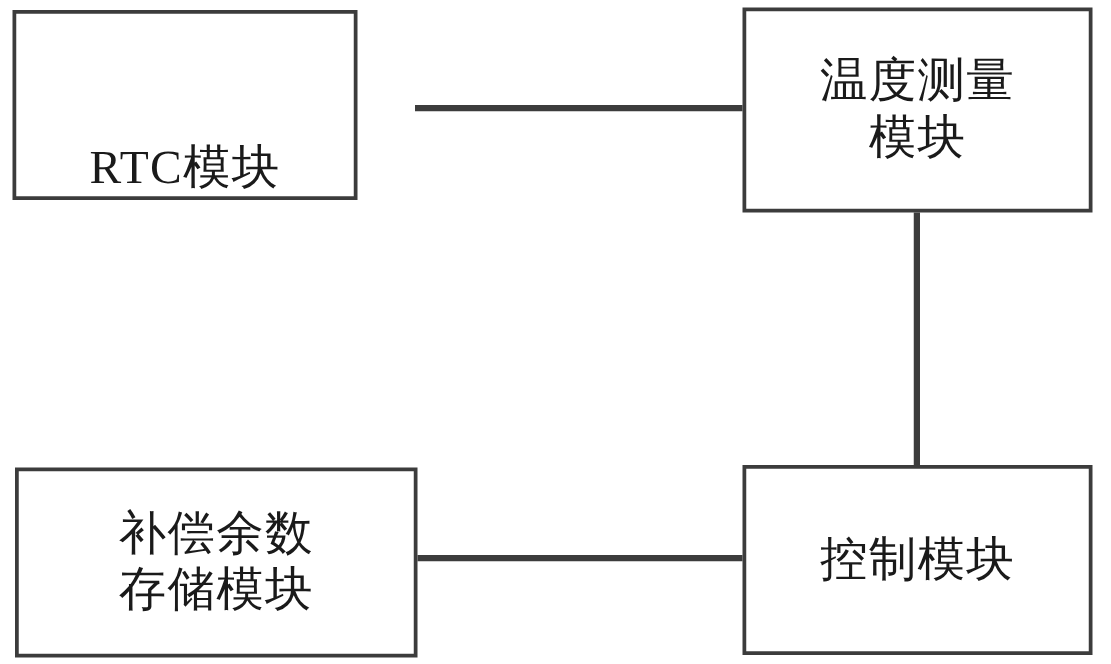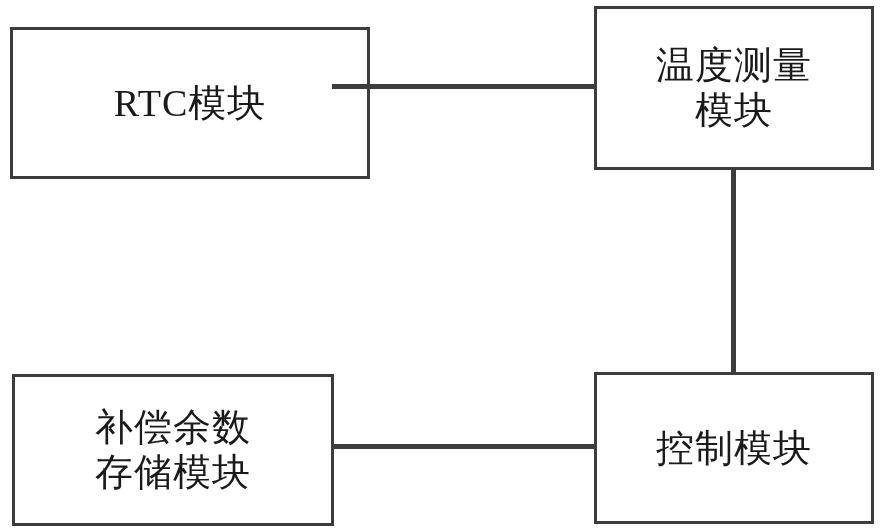--- a/index.html
+++ b/index.html
@@ -29,21 +29,21 @@
     font-size: 38px;
     line-height: 1.18;
     letter-spacing: 1px;
     white-space: pre-line;
   }
   .connector {
     position: absolute;
     background: #3c3c3c;
   }
   
-  #node-rtc      { left: 10px;  top: 27px;  width: 360px; height: 152px; }
+  #node-rtc      { left: 10px;  top: 8px;  width: 276px; height: 152px; align-items: flex-end; }
   #node-temp     { left: 594px; top: 6px;   width: 280px; height: 164px; }
   #node-control  { left: 594px; top: 372px; width: 280px; height: 152px; }
   #node-storage  { left: 12px;  top: 374px; width: 322px; height: 152px; }
 
   
   #conn-rtc-temp     { left: 332px; top: 84px;  width: 262px; height: 5px; }
   #conn-temp-control { left: 731px; top: 170px; width: 5px;   height: 202px; }
   #conn-control-stor { left: 334px; top: 444px; width: 260px; height: 5px; }
 </style>
 </head>

